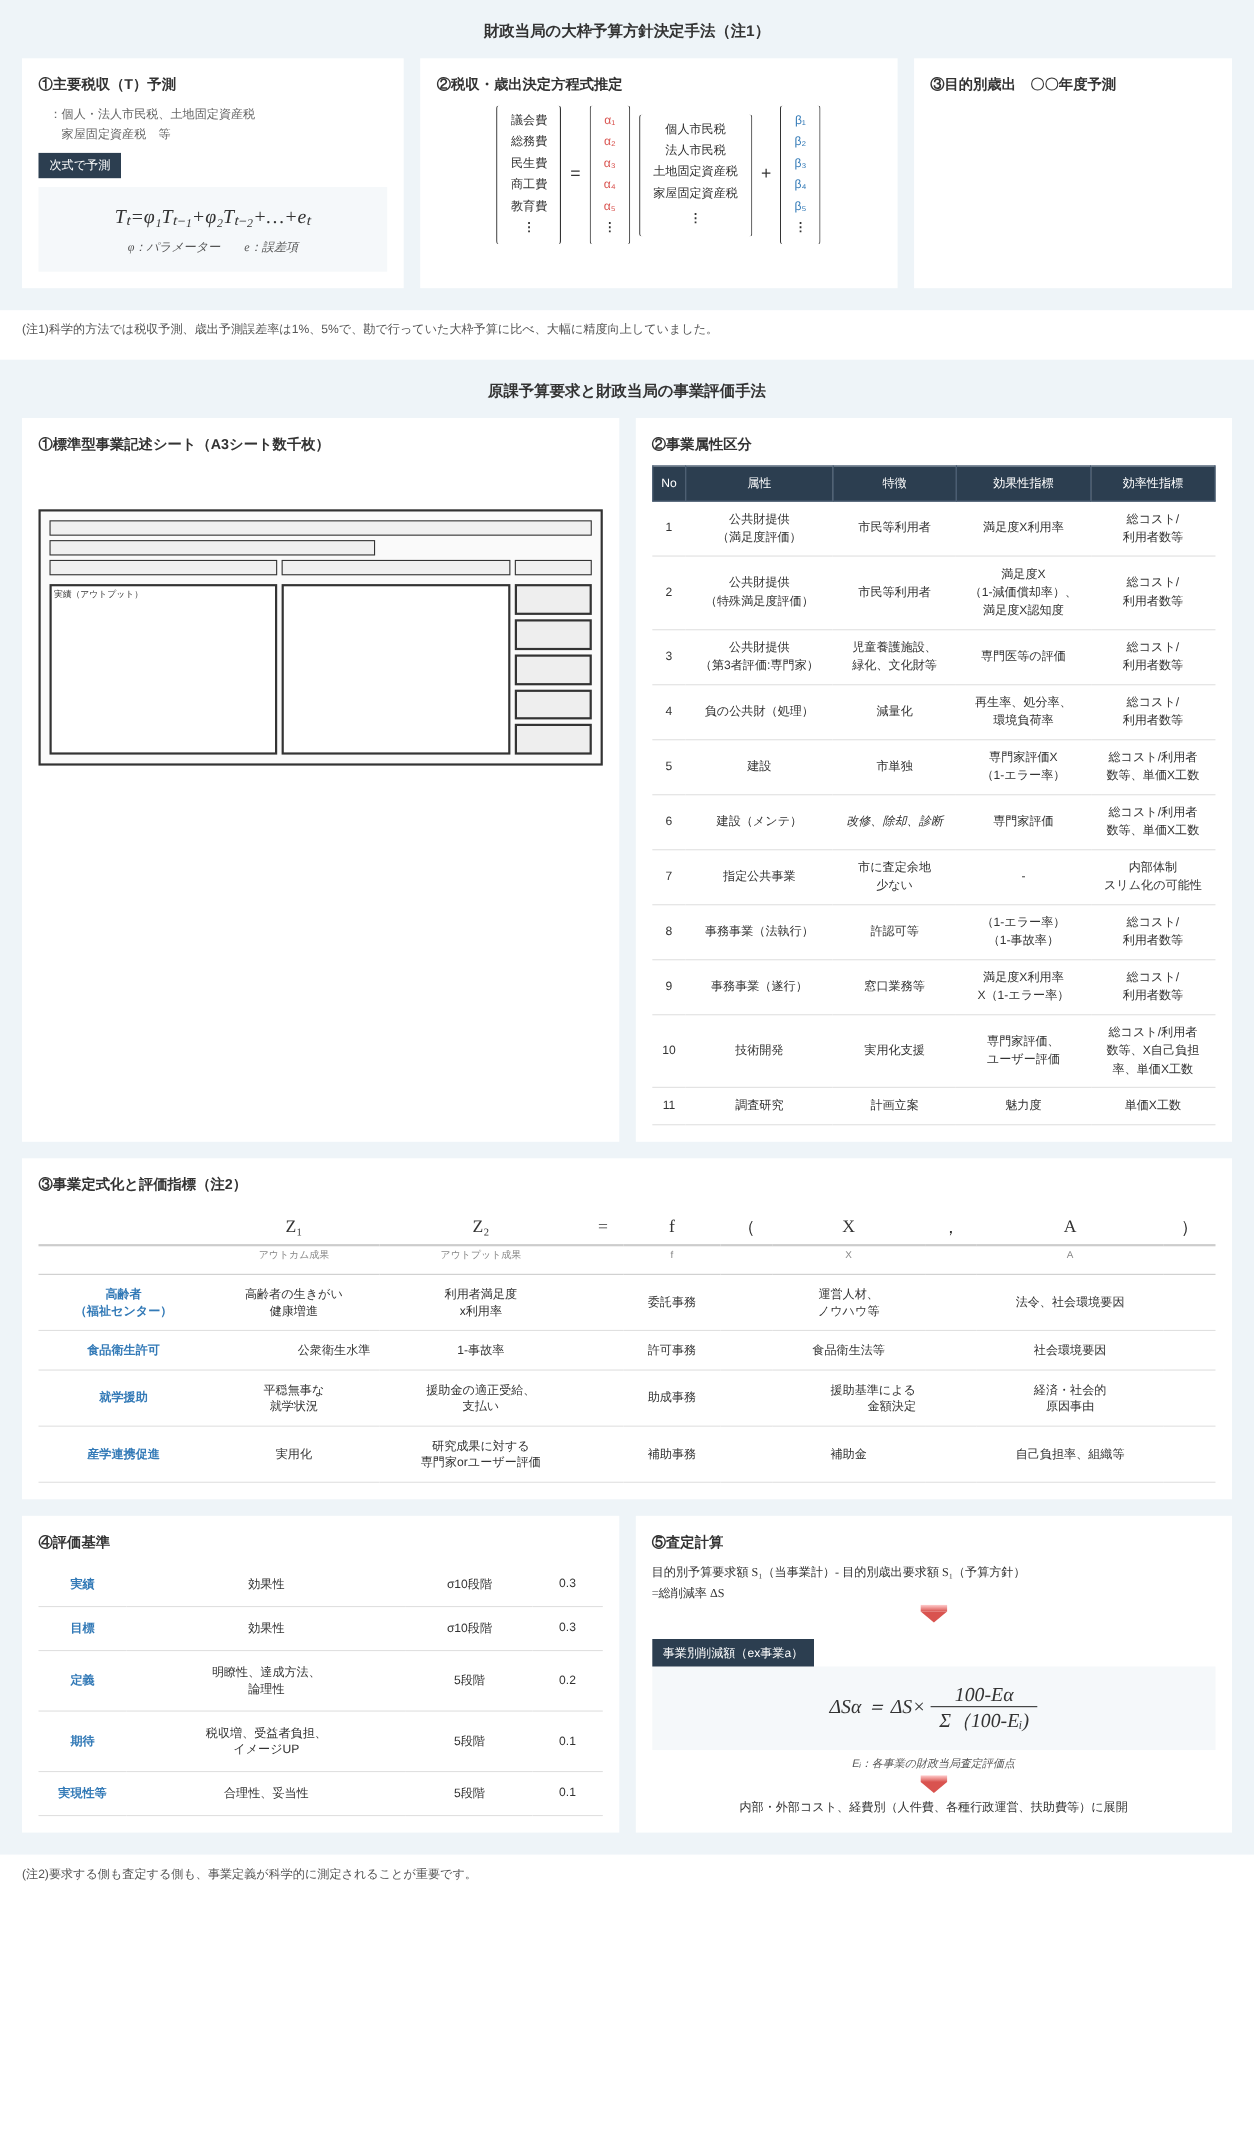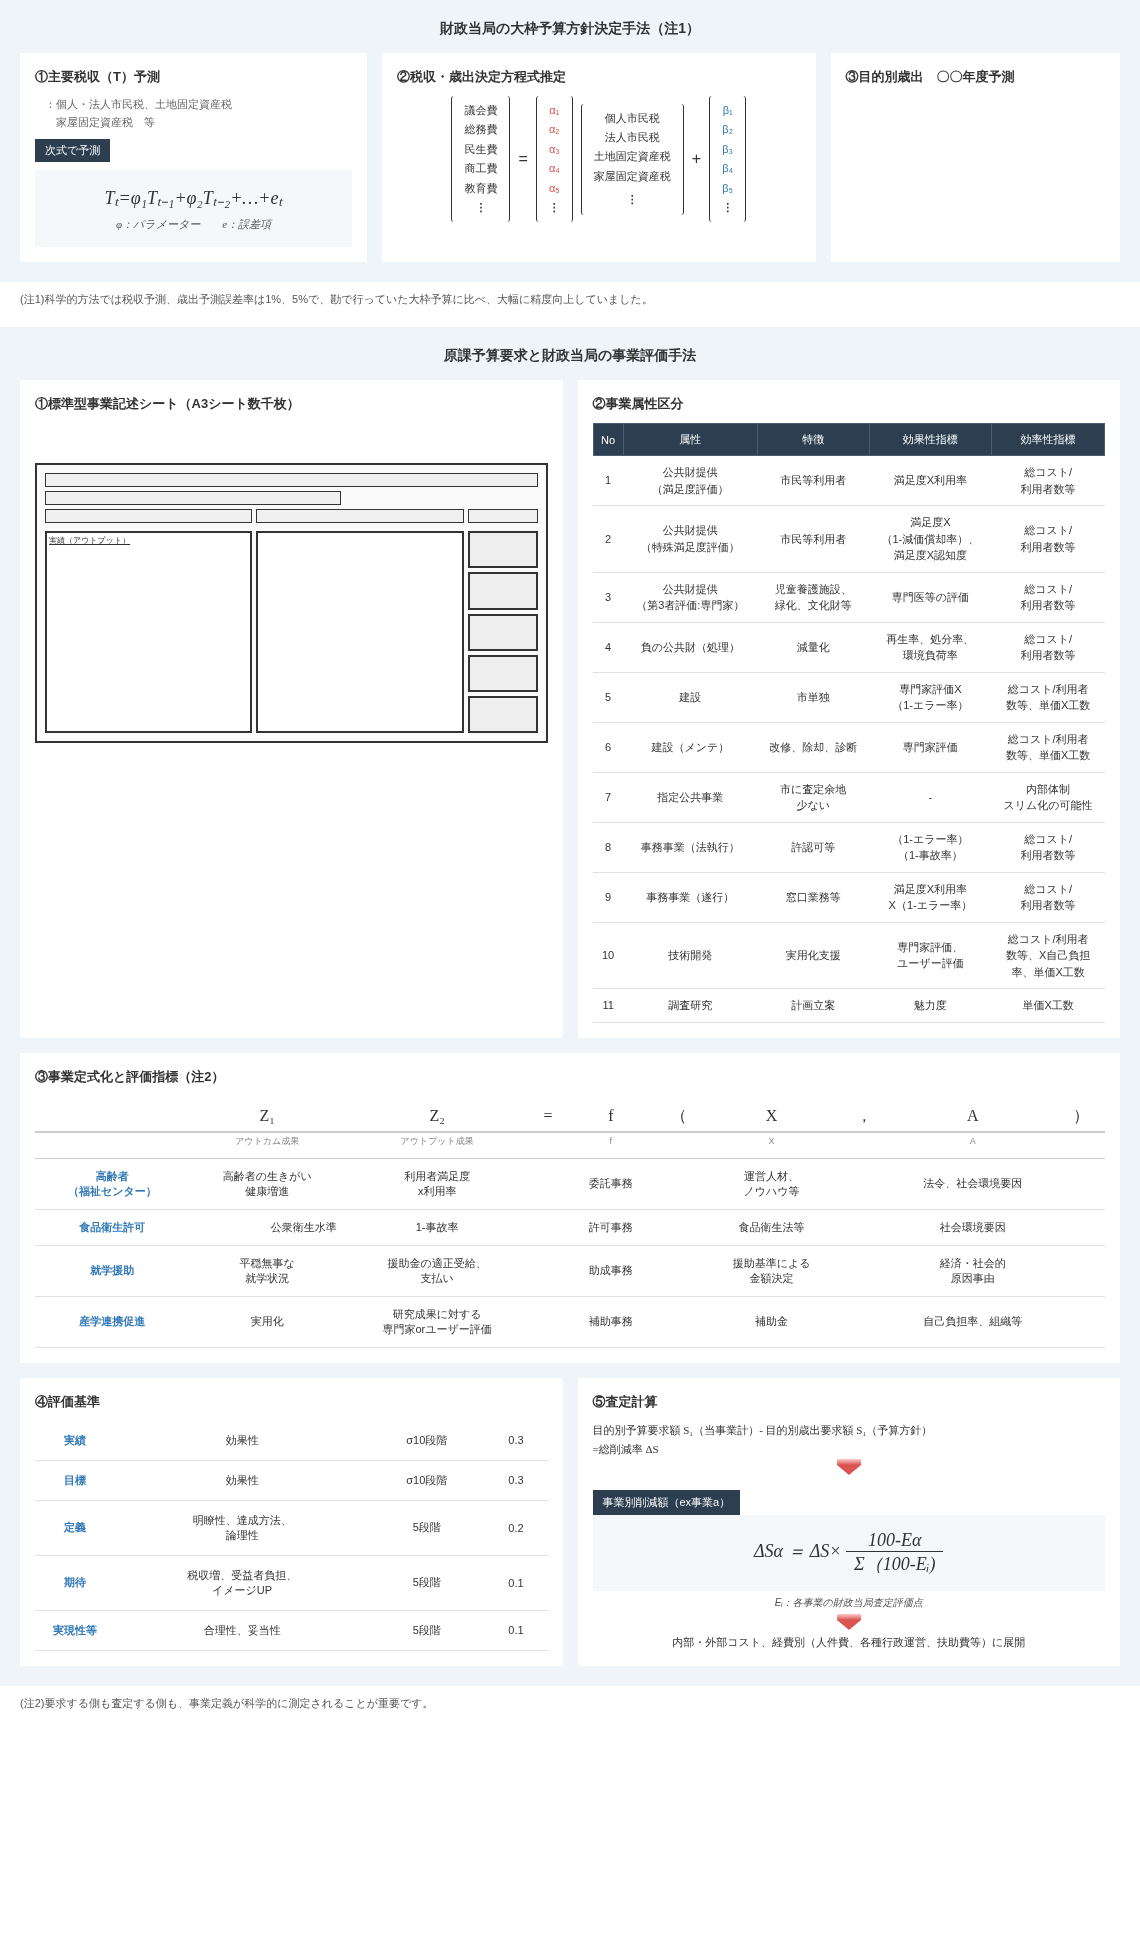--- a/index.html
+++ b/index.html
@@ -18,21 +18,21 @@
 .matrix-eq { display: flex; align-items: center; justify-content: center; gap: 8px; font-size: 11px; }
 .matrix { display: flex; flex-direction: column; padding: 5px 8px; border-left: 1px solid #333; border-right: 1px solid #333; border-radius: 3px; position: relative; }
 .matrix::before, .matrix::after { content: ''; position: absolute; width: 4px; height: 100%; top: 0; }
 .matrix div { padding: 2px 4px; text-align: center; line-height: 1.4; }
 .alpha { color: #d9534f; }
 .beta { color: #337ab7; }
 .dots { font-weight: bold; }
 .tbl { width: 100%; border-collapse: collapse; font-size: 11px; }
 .tbl th { background: #2c3e50; color: #fff; padding: 8px 6px; font-weight: normal; text-align: center; border: 1px solid #4a5d72; }
 .tbl td { padding: 8px 6px; text-align: center; border-bottom: 1px solid #e0e0e0; line-height: 1.5; }
-.sheet-placeholder { border: 2px solid #333; height: 280px; background: #fafafa; padding: 8px; text-decoration: underline; }
+.sheet-placeholder { border: 2px solid #333; height: 233px; background: #fafafa; padding: 8px; }
 .sheet-inner { display: flex; flex-direction: column; height: 100%; gap: 4px; }
 .sheet-bar { border: 1px solid #333; height: 14px; background: #f0f0f0; }
 .sheet-row { display: flex; gap: 4px; flex: 1; }
 .sheet-box { border: 2px solid #333; flex: 1; background: #fff; font-size: 8px; padding: 2px; }
 .sheet-side { display: flex; flex-direction: column; gap: 4px; width: 70px; }
 .sheet-small { border: 2px solid #333; flex: 1; background: #eee; }
 .formula-tbl { width: 100%; border-collapse: collapse; font-size: 11px; }
 .formula-tbl td, .formula-tbl th { padding: 10px 8px; text-align: center; border-bottom: 1px solid #e0e0e0; }
 .formula-tbl .hdr td { font-size: 16px; font-family: serif; border-bottom: 2px solid #ccc; padding-bottom: 4px; }
 .formula-tbl .sub td { font-size: 9px; color: #888; border-bottom: 1px solid #ccc; padding-top: 2px; }
@@ -197,21 +197,21 @@
               <td style="white-space: pre-line;">建設</td>
               <td style="white-space: pre-line;">市単独</td>
               <td style="white-space: pre-line;">専門家評価X
 （1-エラー率）</td>
               <td style="white-space: pre-line;">総コスト/利用者
 数等、単価X工数</td>
             </tr>
             <tr>
               <td style="white-space: pre-line;">6</td>
               <td style="white-space: pre-line;">建設（メンテ）</td>
-              <td style="white-space: pre-line;">改修、除却、診断</td>
+              <td style="white-space: pre-line; font-style: italic;">改修、除却、診断</td>
               <td style="white-space: pre-line;">専門家評価</td>
               <td style="white-space: pre-line;">総コスト/利用者
 数等、単価X工数</td>
             </tr>
             <tr>
               <td style="white-space: pre-line;">7</td>
               <td style="white-space: pre-line;">指定公共事業</td>
               <td style="white-space: pre-line;">市に査定余地
 少ない</td>
               <td style="white-space: pre-line;">-</td>
@@ -318,21 +318,21 @@
           </tr>
           <tr>
             <td class="rowlabel" style="white-space: pre-line;">就学援助</td>
             <td style="white-space: pre-line;">平穏無事な
 就学状況</td>
             <td style="white-space: pre-line;">援助金の適正受給、
 支払い</td>
             <td style="white-space: pre-line;"></td>
             <td style="white-space: pre-line;">助成事務</td>
             <td style="white-space: pre-line;"></td>
-            <td style="white-space: pre-line;">援助基準による
+            <td style="white-space: pre-line; text-align: right;">援助基準による
 金額決定</td>
             <td style="white-space: pre-line;"></td>
             <td style="white-space: pre-line;">経済・社会的
 原因事由</td>
             <td style="white-space: pre-line;"></td>
           </tr>
           <tr>
             <td class="rowlabel" style="white-space: pre-line;">産学連携促進</td>
             <td style="white-space: pre-line;">実用化</td>
             <td style="white-space: pre-line;">研究成果に対する

